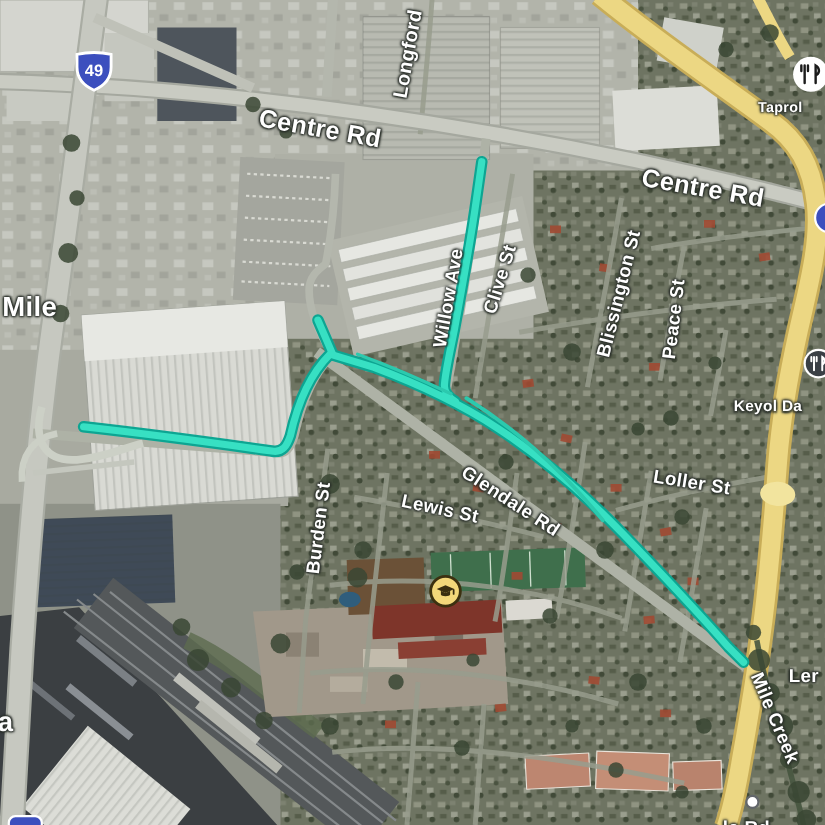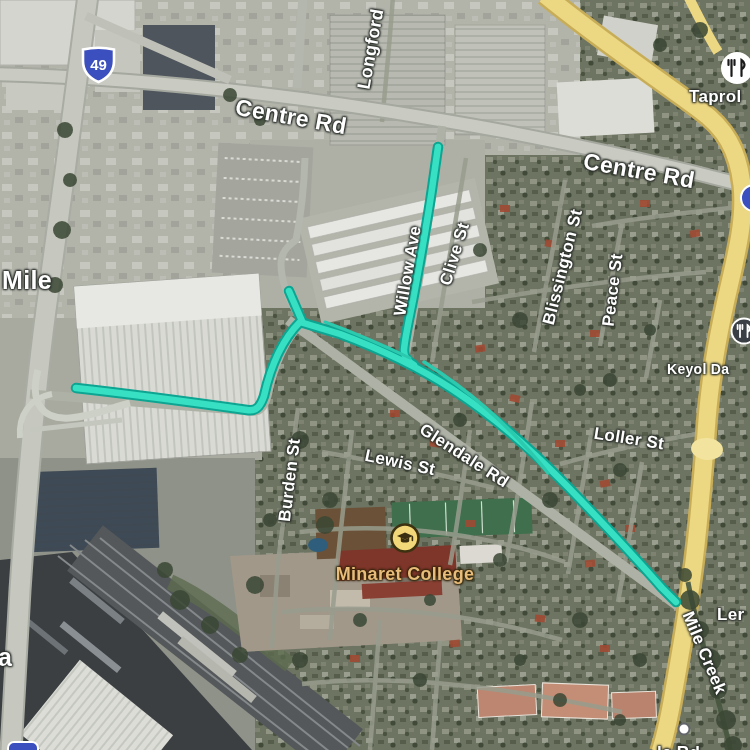--- a/index.html
+++ b/index.html
@@ -300,23 +300,22 @@
 <div class="lbl" style="left:629px;top:439px;--r:9deg;font-size:17px;">Loller St</div>
 <div class="lbl" style="left:290px;top:480px;--r:-83deg;font-size:17px;">Burden St</div>
 <div class="lbl" style="left:400px;top:463px;--r:12deg;font-size:17px;">Lewis St</div>
 <div class="lbl" style="left:704px;top:653px;--r:67deg;font-size:17px;">Mile Creek</div>
 
 <div class="lbl" style="left:27px;top:280px;font-size:25px;">Mile</div>
 <div class="lbl start" style="left:-2px;top:657px;font-size:25px;">a</div>
 <div class="lbl start" style="left:717px;top:615px;font-size:17px;">Ler</div>
 <div class="lbl start" style="left:657px;top:753px;font-size:17px;">le Rd</div>
 
-<div class="lbl start" style="left:689px;top:97px;font-size:17px;">Taprol</div>
+<div class="lbl start" style="left:689px;top:97px;font-size:13px;">Taprol</div>
 <div class="lbl start" style="left:667px;top:369px;font-size:14px;">Keyol Da</div>
-<div class="lbl school" style="left:405px;top:574px;font-size:18px;">Minaret College</div>
 
 <div class="poi-icon" style="left:737px;top:70px;">
   <svg width="36" height="36" viewBox="-18 -18 36 36">
     <circle r="16" fill="#fff"></circle>
     <g stroke="#1b1b1b" stroke-width="2.2" stroke-linecap="round" fill="none">
       <path d="M-5.5,-8 V-3 M-8.5,-8 V-3 M-2.5,-8 V-3 M-5.5,-3 V8"></path>
       <path d="M4.5,8 V-8 C8,-6 8.5,-1.5 5.5,0.5"></path>
     </g>
   </svg>
 </div>
@@ -335,21 +334,21 @@
     <circle r="13.5" fill="#f3d87a" stroke="#3c3110" stroke-width="2.6"></circle>
     <g fill="#3a2f10">
       <path d="M0,-5.5 L8,-2 0,1.5 -8,-2 Z"></path>
       <path d="M-4.2,-0.5 L-4.2,3 C-4.2,5 4.2,5 4.2,3 L4.2,-0.5 L0,1.5 Z"></path>
       <rect x="6.6" y="-2" width="1.6" height="5.2" rx=".8"></rect>
     </g>
   </svg>
 </div>
 <div class="poi-dot" style="left:684px;top:729px;"></div>
 
-<div class="shield" style="left:80px;top:45px;">
+<div class="shield" style="left:67px;top:45px;">
   <svg width="37" height="39" viewBox="0 0 37 39">
     <path d="M3,4.5 Q18.5,1 34,4.5 L34,16 Q34,30.5 18.5,37 Q3,30.5 3,16 Z" fill="#3c4fbe" stroke="#fff" stroke-width="2.6"></path>
     <text x="18.5" y="24.5" text-anchor="middle" font-family="Liberation Sans, sans-serif" font-size="15" font-weight="700" fill="#fff">49</text>
   </svg>
 </div>
 <div class="shield-partial-rect" style="left:7px;top:741px;"></div>
 <div class="shield-partial-circle" style="left:740px;top:184px;"></div>
 
 </div>
 

